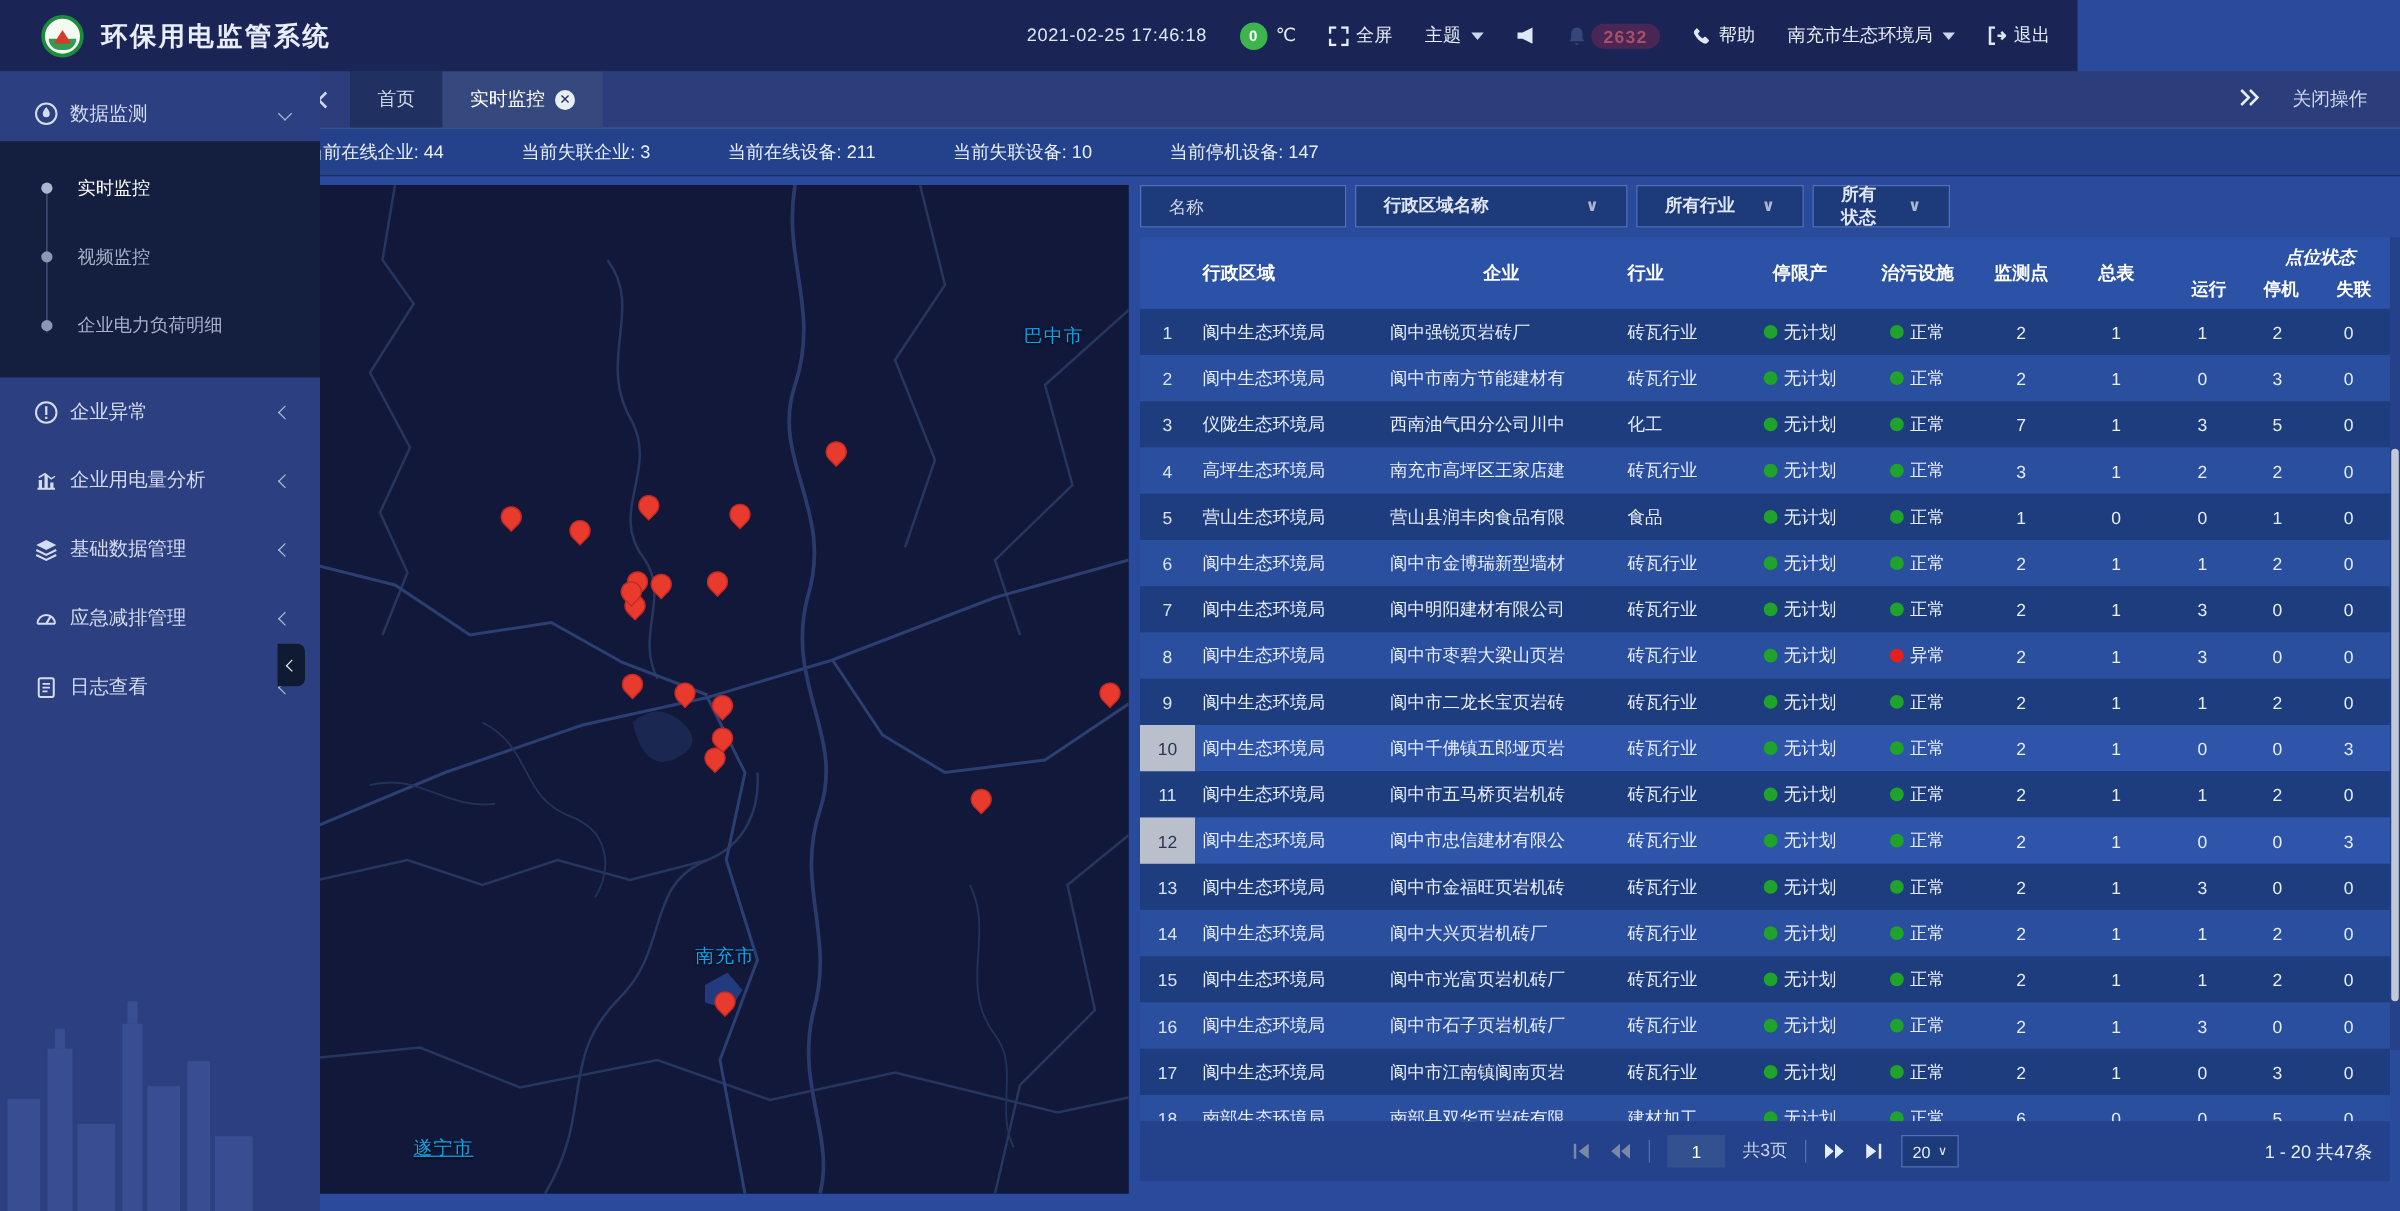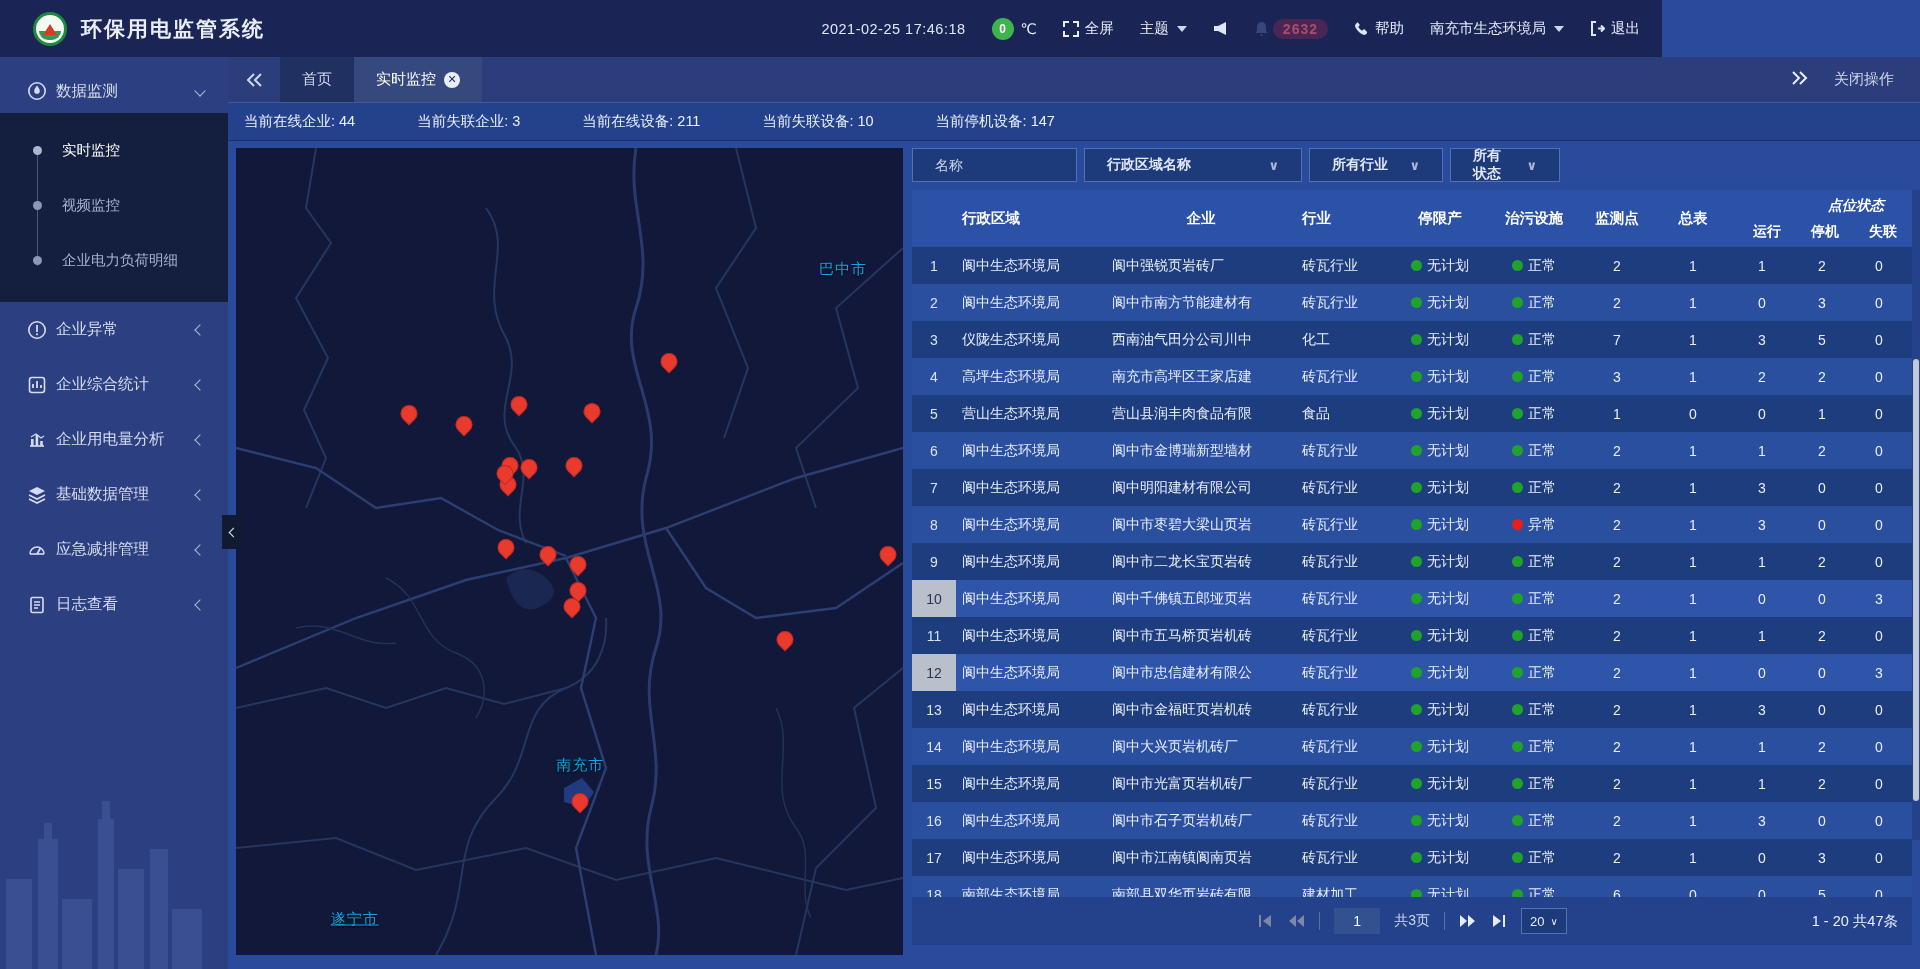--- a/index.html
+++ b/index.html
@@ -24,21 +24,21 @@
   .temp-badge { width:22px; height:22px; border-radius:50%; background:#3db44c; color:#fff;
                 display:flex; align-items:center; justify-content:center; font-size:12px; font-weight:bold; }
   .caret { width:0; height:0; border-left:5px solid transparent; border-right:5px solid transparent;
            border-top:6px solid #cdd6ea; margin-left:2px; }
   .bell-wrap { display:flex; align-items:center; gap:4px; opacity:.85; }
   .bell-badge { background:rgba(150,40,80,.45); color:#c0566f; border-radius:10px; padding:2px 10px;
                 font-size:14px; font-weight:bold; letter-spacing:1px; }
   .hicon { display:inline-flex; }
 
   
-  .sidebar { position:absolute; left:0; top:57px; width:228px; height:912px; background:#2c4081; z-index:20; overflow:hidden; }
+  .sidebar { position:absolute; left:0; top:57px; width:256px; height:912px; background:#2c4081; z-index:20; overflow:hidden; }
   .side-item { height:44px; display:flex; align-items:center; color:#d6dcef; font-size:15.5px; cursor:pointer; position:relative; }
   .side-item .sicon { width:20px; margin-left:27px; margin-right:9px; display:flex; justify-content:center; }
   .side-item .chev { position:absolute; right:24px; }
   .chev { width:8px; height:8px; border-right:1.6px solid #aeb8d2; border-bottom:1.6px solid #aeb8d2; display:inline-block; }
   .chev.down { transform:rotate(45deg); }
   .chev.left { transform:rotate(135deg); }
   .submenu { background:#141e3e; padding:10px 0 14px 0; position:relative; }
   .submenu .rail { position:absolute; left:37px; top:34px; bottom:36px; width:1px; background:#4d5880; }
   .sub-item { height:55px; display:flex; align-items:center; color:#a9b2cc; font-size:14.5px; cursor:pointer; position:relative; padding-left:62px; }
   .sub-item .dot { position:absolute; left:33px; width:9px; height:9px; border-radius:50%; background:#8d97b4; }
@@ -212,30 +212,20 @@
         </div>
         <div class="side-item section">
           <span class="sicon">
             <svg width="20" height="20" viewBox="0 0 20 20">
               <circle cx="10" cy="10" r="8.2" fill="none" stroke="#d6dcef" stroke-width="1.6"></circle>
               <rect x="9.1" y="5" width="1.8" height="7" fill="#d6dcef"></rect>
               <rect x="9.1" y="13.4" width="1.8" height="1.8" fill="#d6dcef"></rect>
             </svg>
           </span>
           <span>企业异常</span>
-          <i class="chev left"></i>
-        </div>
-        <div class="side-item section">
-          <span class="sicon">
-            <svg width="20" height="20" viewBox="0 0 20 20">
-              <rect x="2.5" y="2.5" width="15" height="15" rx="2.5" fill="none" stroke="#d6dcef" stroke-width="1.6"></rect>
-              <path d="M6 13V9M10 13V6M14 13v-3" stroke="#d6dcef" stroke-width="1.8"></path>
-            </svg>
-          </span>
-          <span>企业综合统计</span>
           <i class="chev left"></i>
         </div>
         <div class="side-item section">
           <span class="sicon">
             <svg width="20" height="20" viewBox="0 0 20 20">
               <path d="M3 16h14" stroke="#d6dcef" stroke-width="1.6"></path>
               <rect x="4" y="9" width="2.6" height="7" fill="#d6dcef"></rect>
               <rect x="8.6" y="5" width="2.6" height="11" fill="#d6dcef"></rect>
               <rect x="13.2" y="11" width="2.6" height="5" fill="#d6dcef"></rect>
               <path d="M4 7l5-3 5 4 3-2" fill="none" stroke="#d6dcef" stroke-width="1.2"></path>

